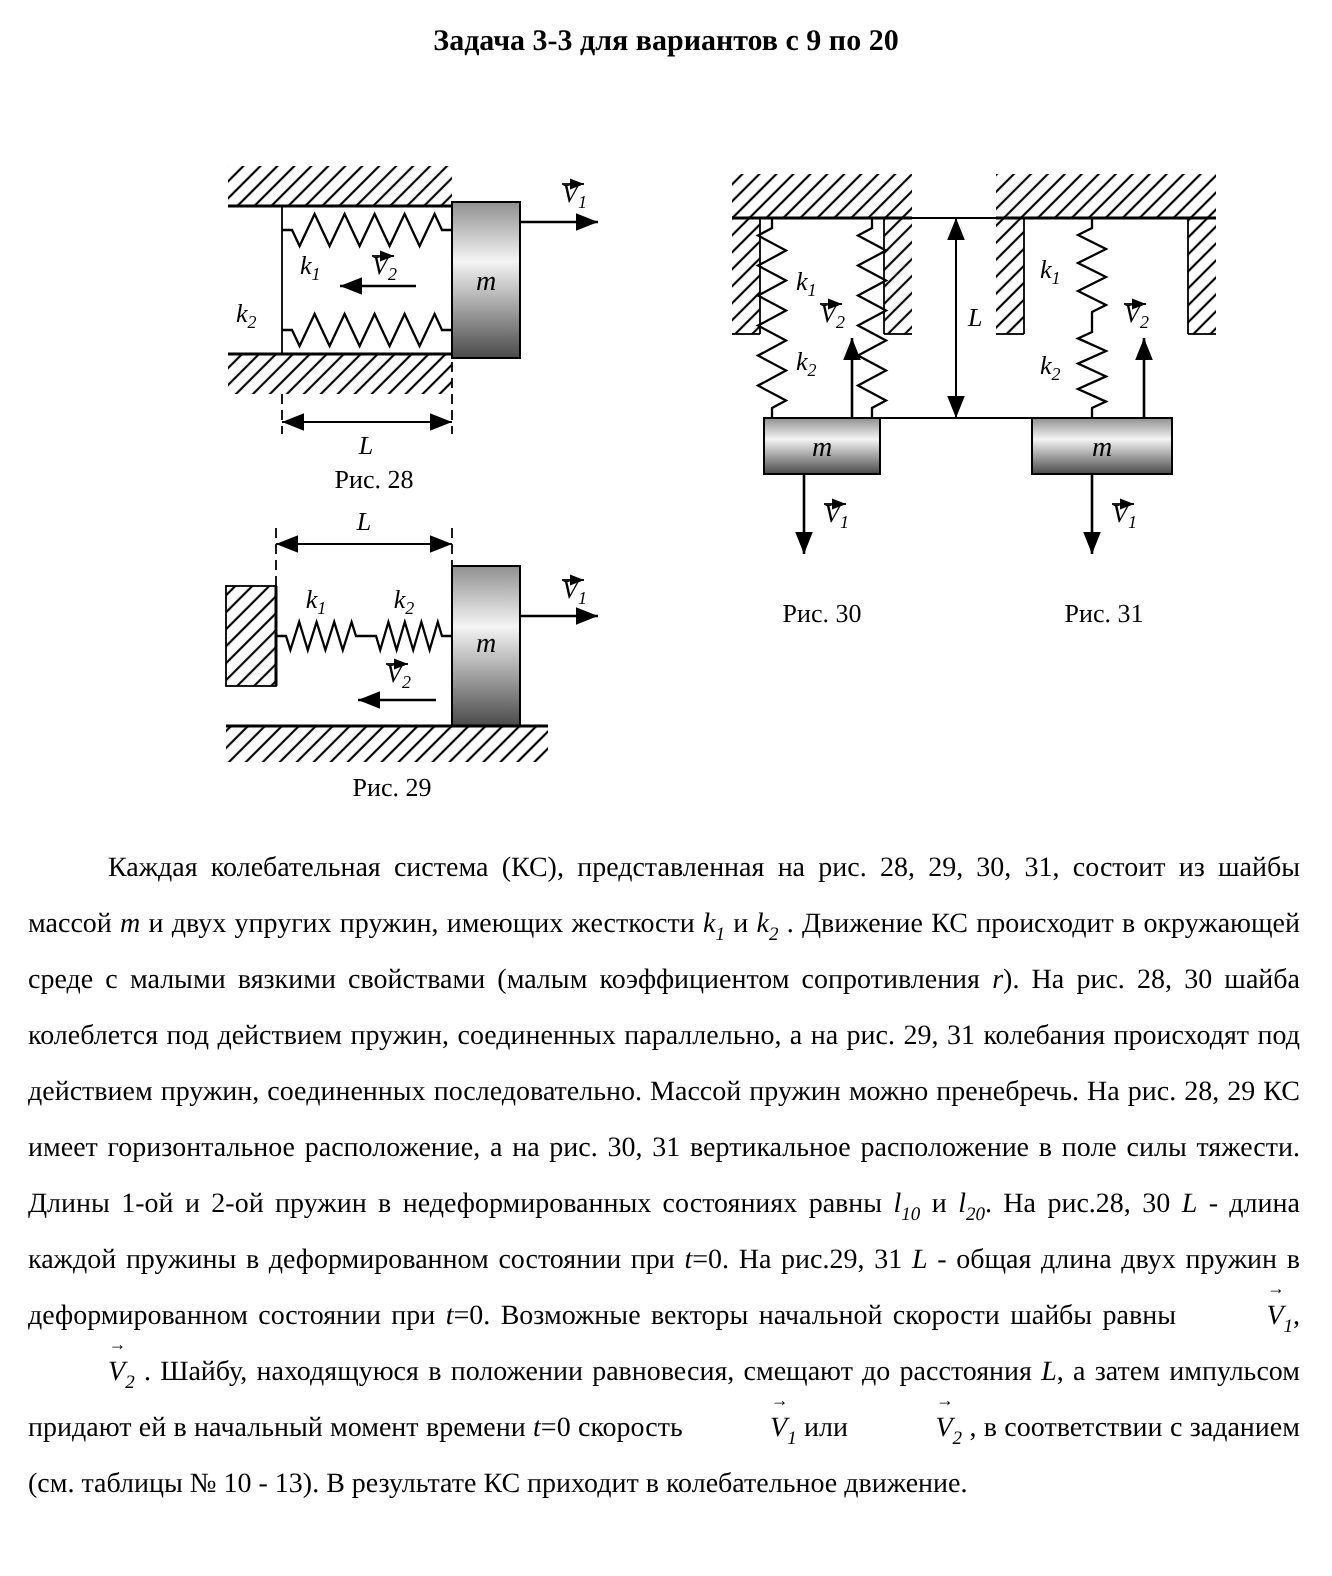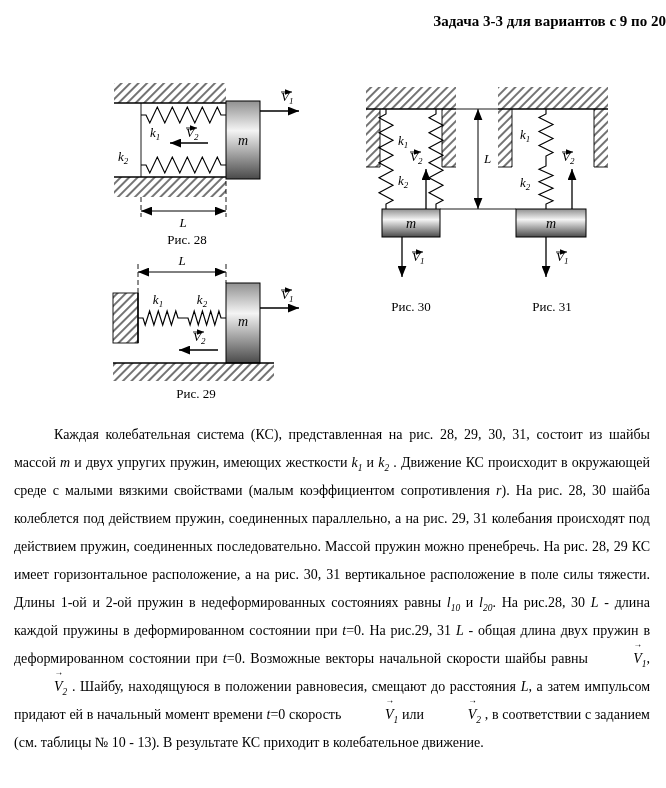--- a/index.html
+++ b/index.html
@@ -1,17 +1,17 @@
 <!DOCTYPE html>
 <html><head>
 <meta charset="utf-8">
 <style>
   html,body{margin:0;padding:0;background:#fff;}
   body{width:666px;height:788px;color:#000;font-family:"Liberation Serif","DejaVu Serif",serif;}
-  .title{text-align:right;font-weight:bold;font-size:15px;padding-top:12px;line-height:19px;}
+  .title{text-align:center;font-weight:bold;font-size:15px;padding-top:12px;line-height:19px;}
   .figures{position:relative;height:372px;}
   .fig{position:absolute;}
   .fig28{left:96px;top:48px;}
   .fig29{left:96px;top:220px;}
   .fig3031{left:356px;top:50px;}
   .fig text{font-family:"Liberation Serif","DejaVu Serif",serif;fill:#000;}
   .lbl{font-size:13px;font-style:italic;}
   .m-lbl{font-size:14px;font-style:italic;}
   .cap{font-size:13px;}
   .sub{font-size:9px;}

